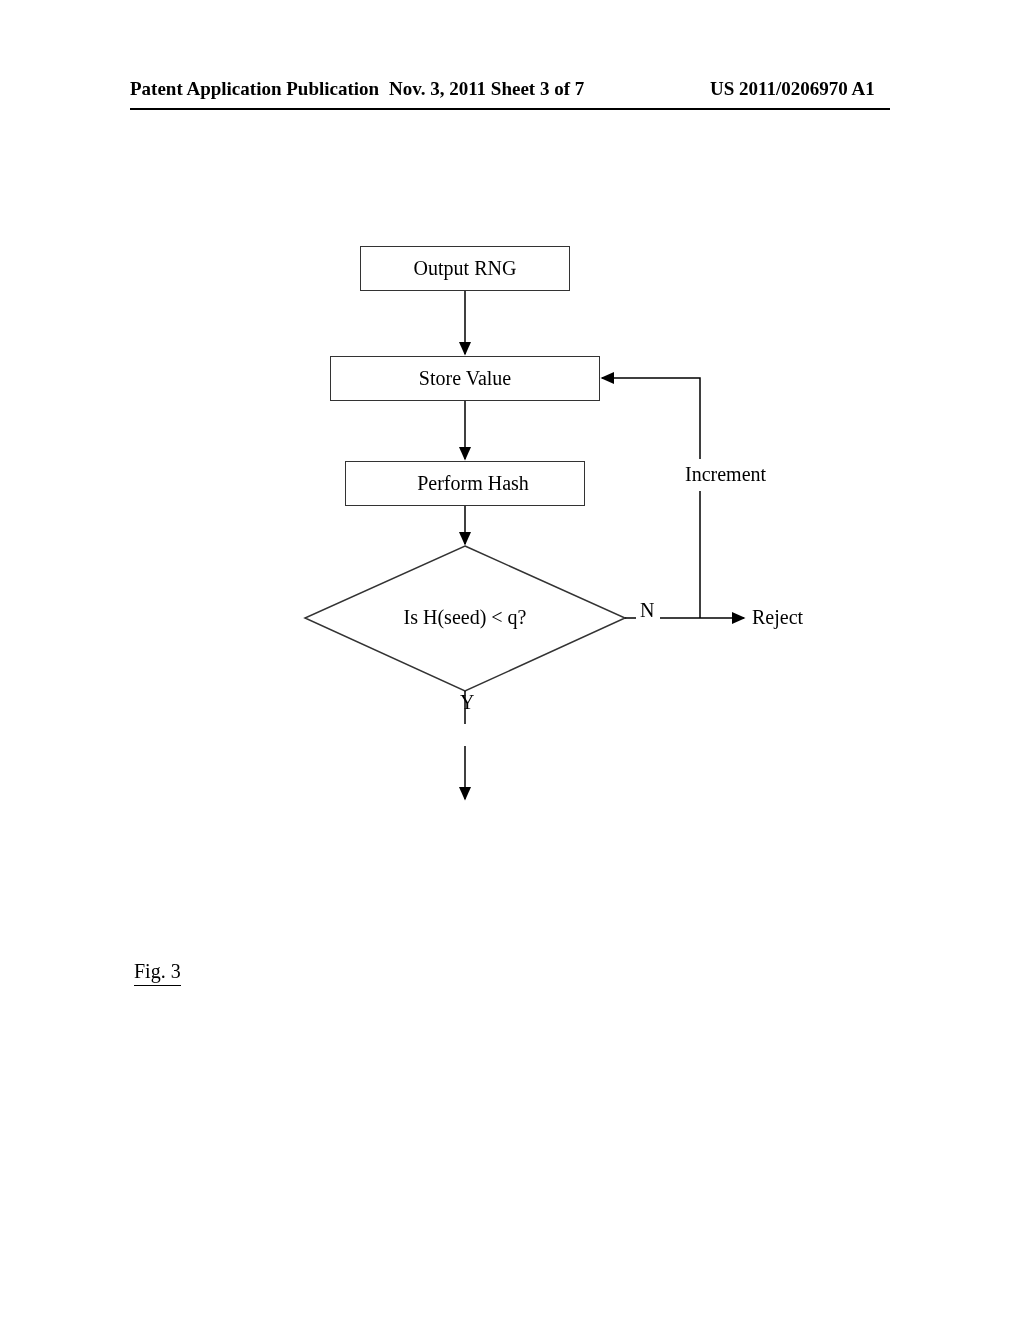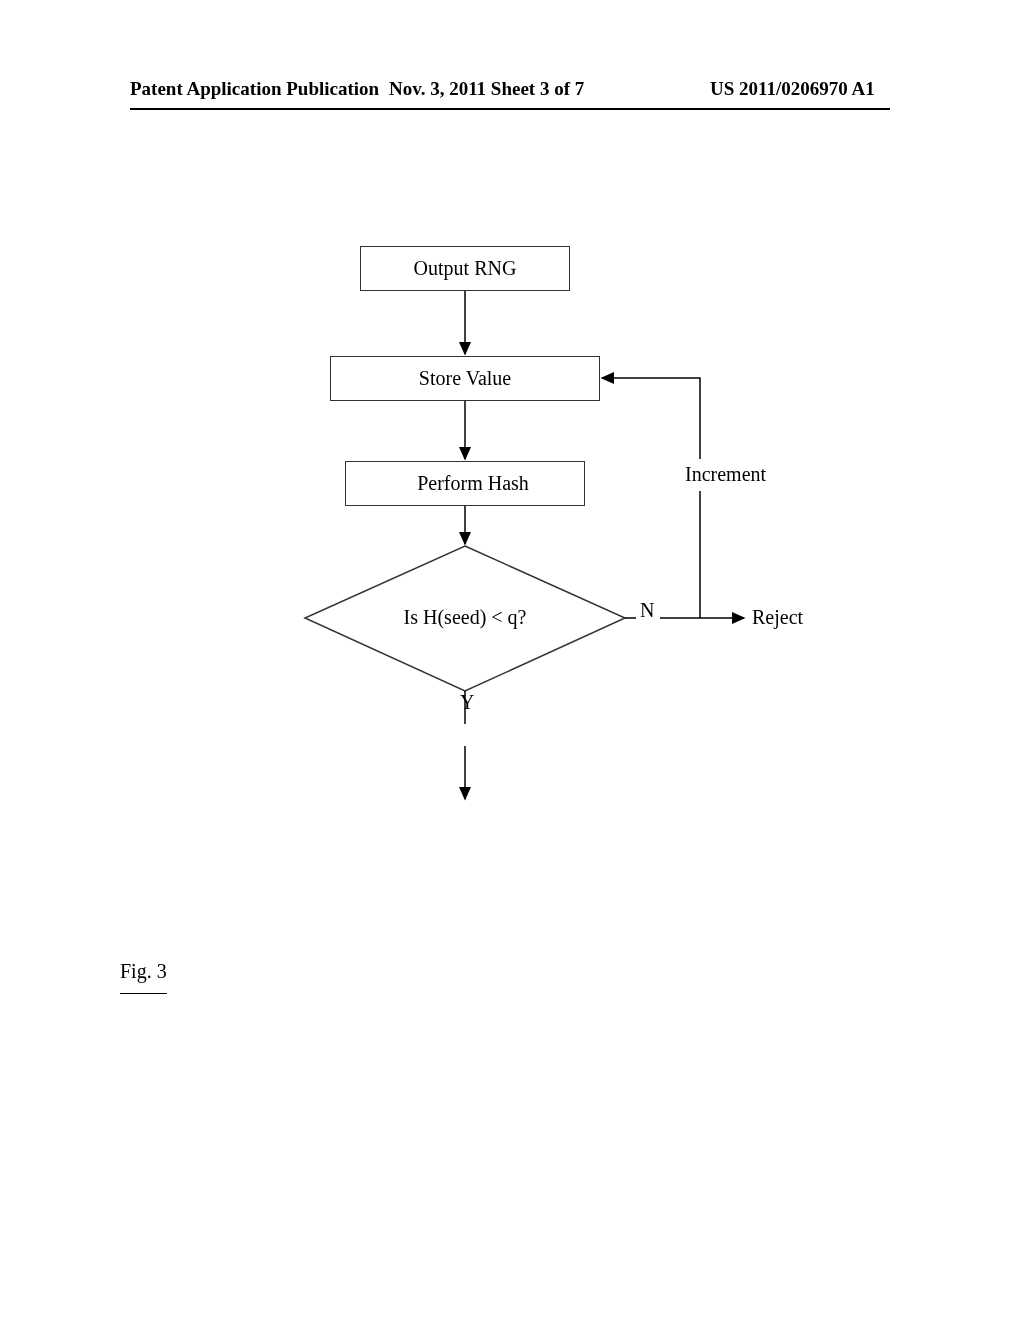--- a/index.html
+++ b/index.html
@@ -77,25 +77,25 @@
     top: 0;
     left: 0;
     width: 520px;
     height: 650px;
     pointer-events: none;
   }
 
   .fig-label {
     position: absolute;
     top: 960px;
-    left: 120px;
+    left: 134px;
     font-size: 20px;
     border-bottom: 1.2px solid #000;
     display: inline-block;
-    padding-bottom: 10px;
+    padding-bottom: 2px;
   }
 </style>
 </head>
 <body>
 
 <div class="page">
 
   <div class="header">
     <span class="left">Patent Application Publication</span>
     <span class="center">Nov. 3, 2011  Sheet 3 of 7</span>

